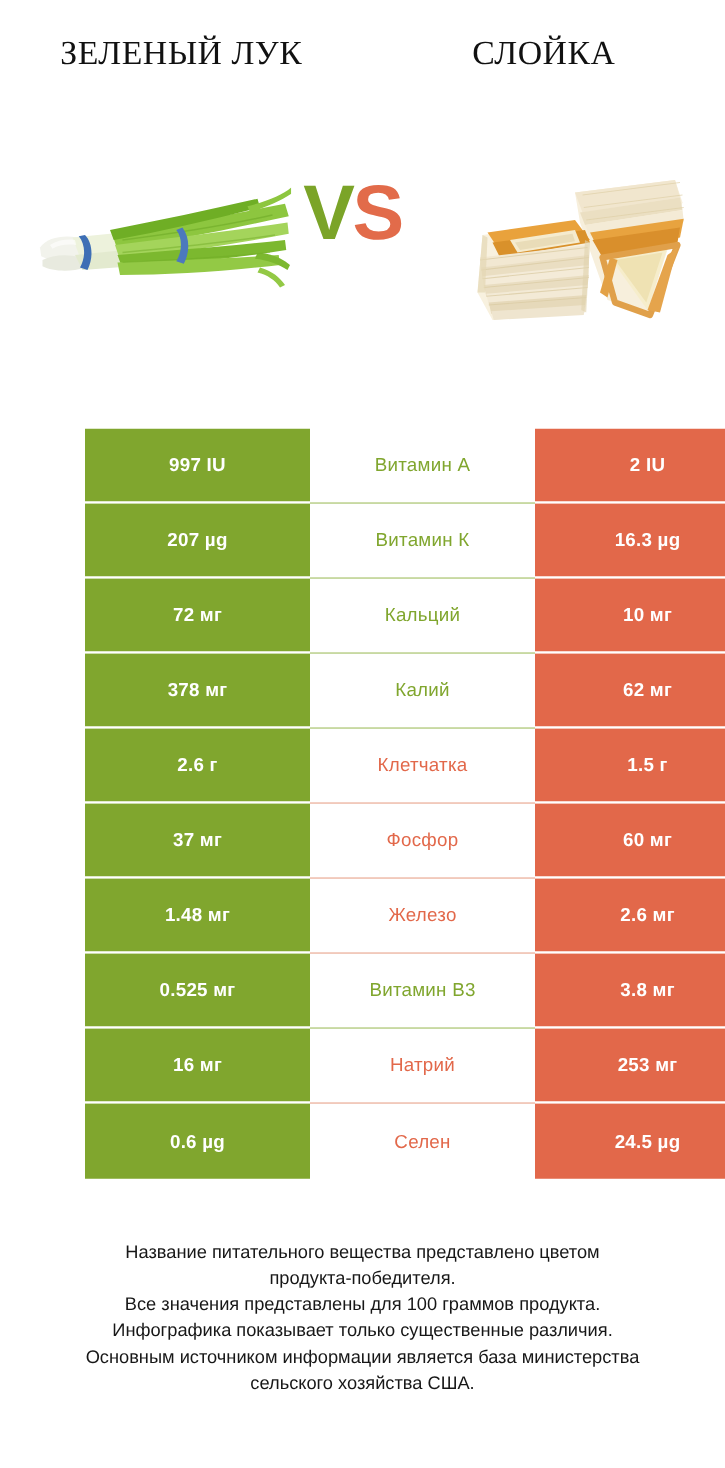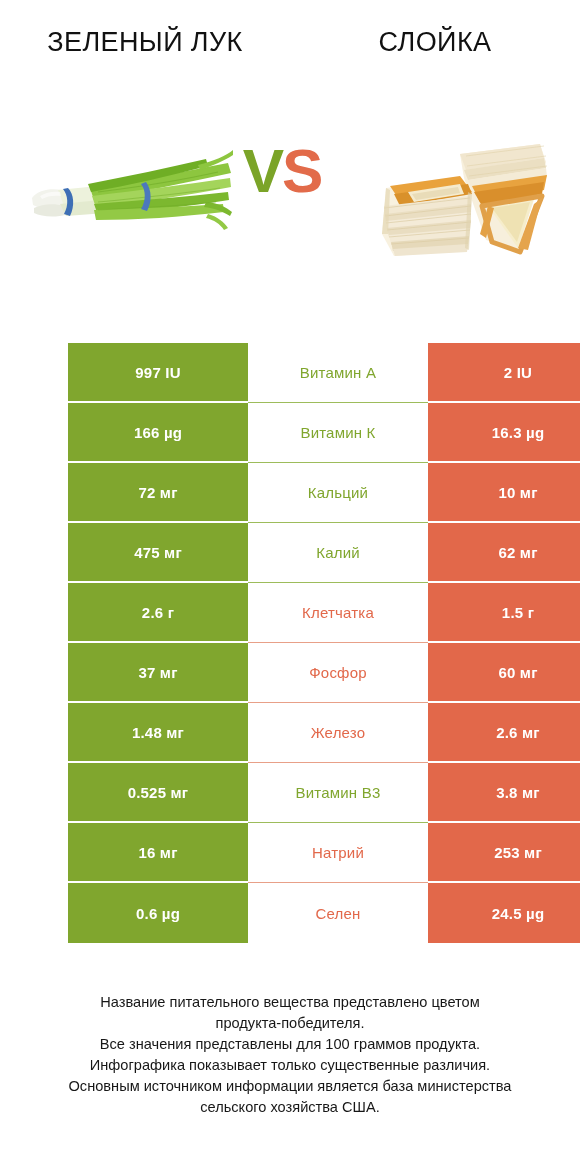--- a/index.html
+++ b/index.html
@@ -37,21 +37,21 @@
     text-align: center;
     padding: 0 14px;
   }
   .title-text {
     font-size: 27px;
     line-height: 33px;
     font-weight: 400;
     letter-spacing: 0.4px;
     text-transform: uppercase;
     color: #111111;
-    font-family: Liberation Sans, sans-serif;
+    font-family: Liberation Serif, serif;
   }
 
   
   .hero {
     position: relative;
     height: 200px;
     width: 100%;
   }
 
   .hero-left {
@@ -261,33 +261,33 @@
 
   <div class="table">
 
     <div class="row">
       <div class="cell cell-left">997 IU</div>
       <div class="cell cell-mid mid-green">Витамин А</div>
       <div class="cell cell-right">2 IU</div>
     </div>
 
     <div class="row">
-      <div class="cell cell-left">166 µg</div>
+      <div class="cell cell-left">207 µg</div>
       <div class="cell cell-mid mid-green">Витамин К</div>
       <div class="cell cell-right">16.3 µg</div>
     </div>
 
     <div class="row">
       <div class="cell cell-left">72 мг</div>
       <div class="cell cell-mid mid-green">Кальций</div>
       <div class="cell cell-right">10 мг</div>
     </div>
 
     <div class="row">
-      <div class="cell cell-left">475 мг</div>
+      <div class="cell cell-left">378 мг</div>
       <div class="cell cell-mid mid-green">Калий</div>
       <div class="cell cell-right">62 мг</div>
     </div>
 
     <div class="row">
       <div class="cell cell-left">2.6 г</div>
       <div class="cell cell-mid mid-orange">Клетчатка</div>
       <div class="cell cell-right">1.5 г</div>
     </div>
 

